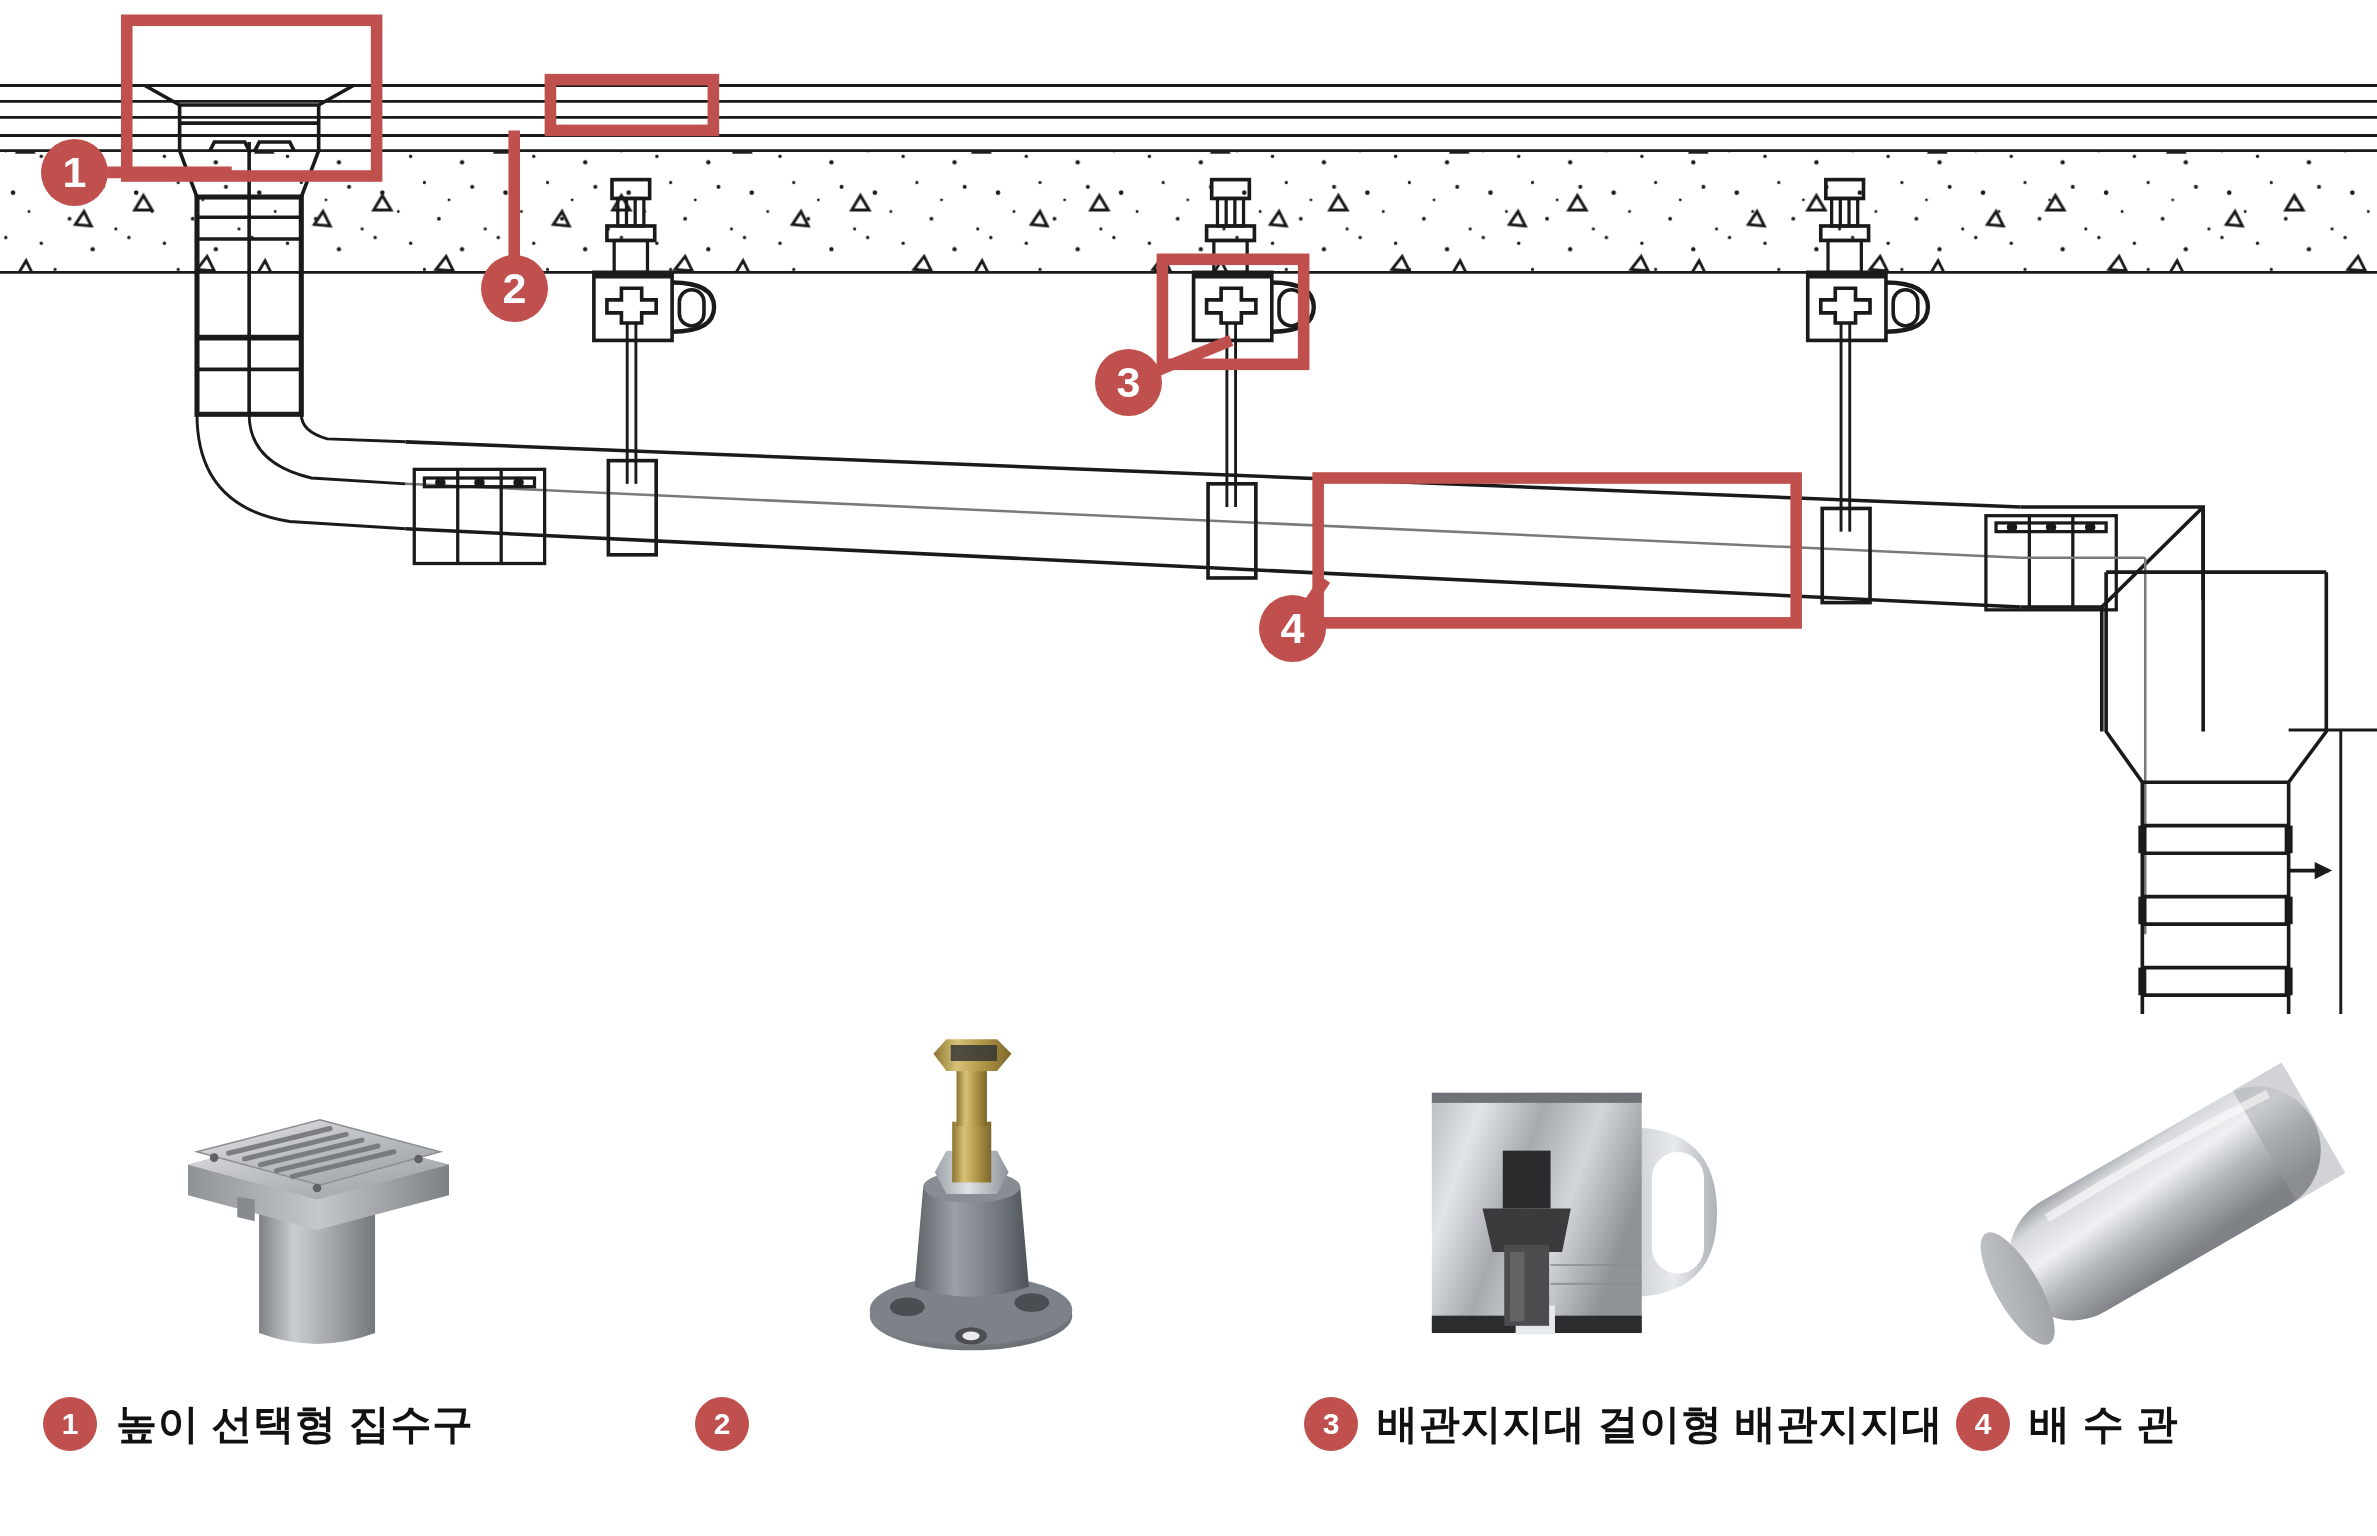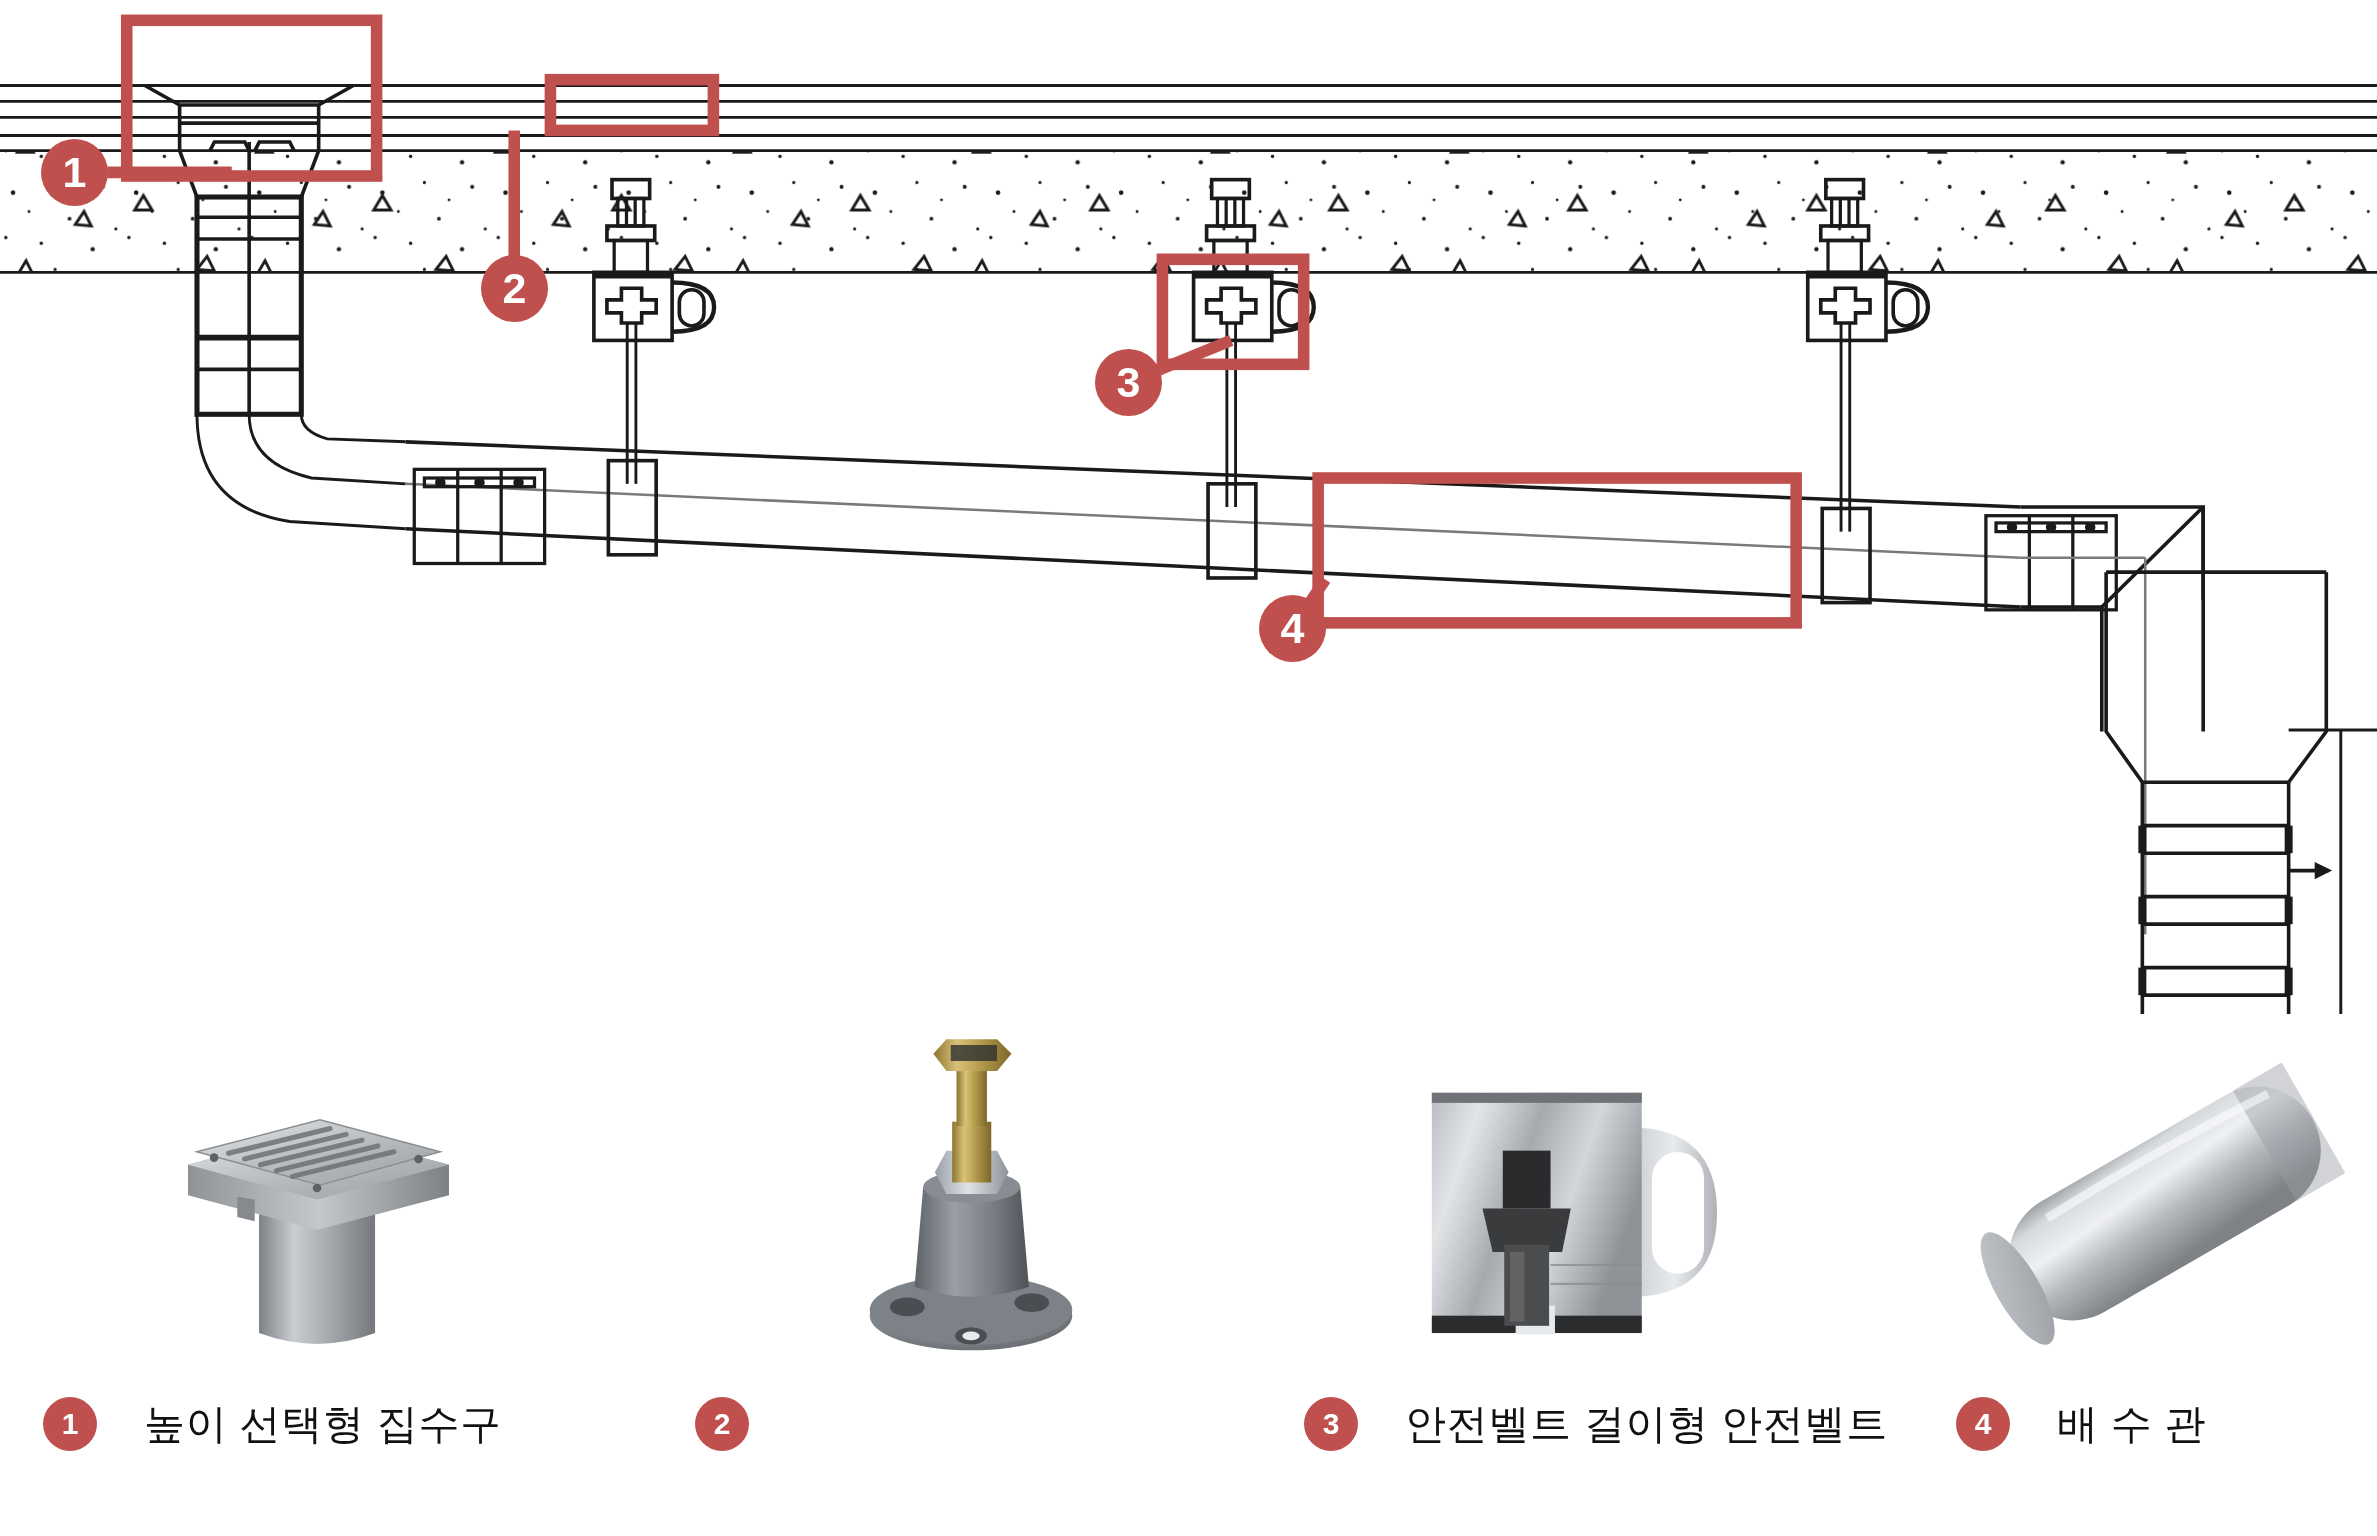--- a/index.html
+++ b/index.html
@@ -50,25 +50,24 @@
   .legend-badge {
     flex: 0 0 auto;
     width: 54px; height: 54px; border-radius: 50%;
     background: #C0504D; color: #fff;
     font-size: 30px; font-weight: bold;
     line-height: 54px; text-align: center;
     margin-right: 19px;
   }
   .legend-label {
     font-size: 41px;
-    font-weight: normal;
+    font-weight: bold;
     color: #111111;
     white-space: nowrap;
     letter-spacing: 0.7px;
-    margin-left: 28px;
   }
 </style>
 </head>
 <body>
 
 <div id="root">
 
   <div id="drawing">
     <svg width="2377" height="1014" viewBox="0 0 3282 1400" xmlns="http://www.w3.org/2000/svg">
       <defs>
@@ -414,21 +413,21 @@
           <rect x="134" y="268" width="20" height="96" fill="#6d6e70" opacity="0.7"></rect>
 
           <g stroke="#8b8f94" stroke-width="3" opacity="0.8">
             <line x1="190" y1="286" x2="316" y2="286"></line>
             <line x1="190" y1="312" x2="316" y2="312"></line>
           </g>
         </svg>
       </div>
       <div class="legend-row">
         <div class="legend-badge">3</div>
-        <div class="legend-label">안전벨트 걸이형 안전벨트</div>
+        <div class="legend-label">배관지지대 걸이형 배관지지대</div>
       </div>
     </div>
 
     <div class="legend-col" style="left:1956px;">
       <div class="photo-wrap" style="width:406px;">
         <svg width="377" height="304" viewBox="0 0 520 420" xmlns="http://www.w3.org/2000/svg">
           <defs>
             <linearGradient id="pipeG" x1="0" y1="0" x2="0.25" y2="1">
               <stop offset="0%" stop-color="#8d9196"></stop>
                 <stop offset="18%" stop-color="#d7dadd"></stop>

